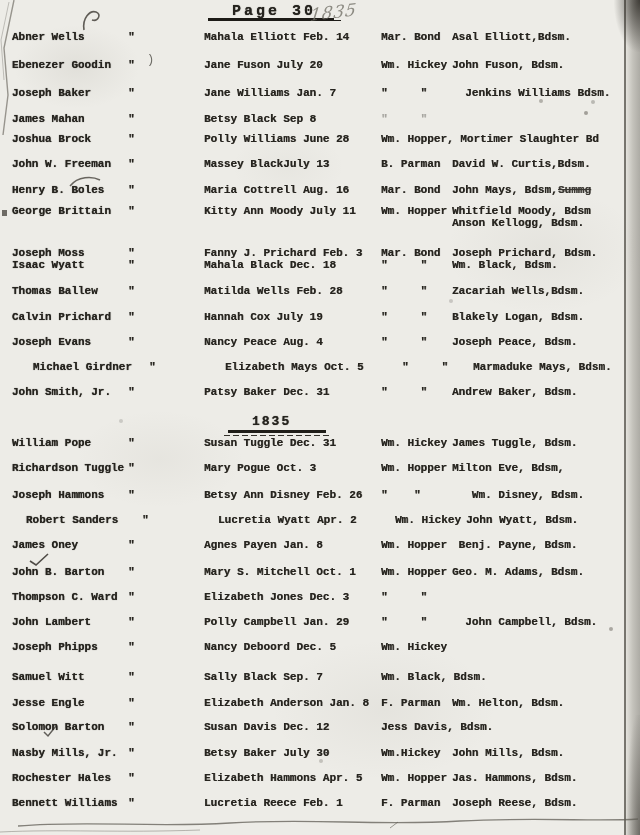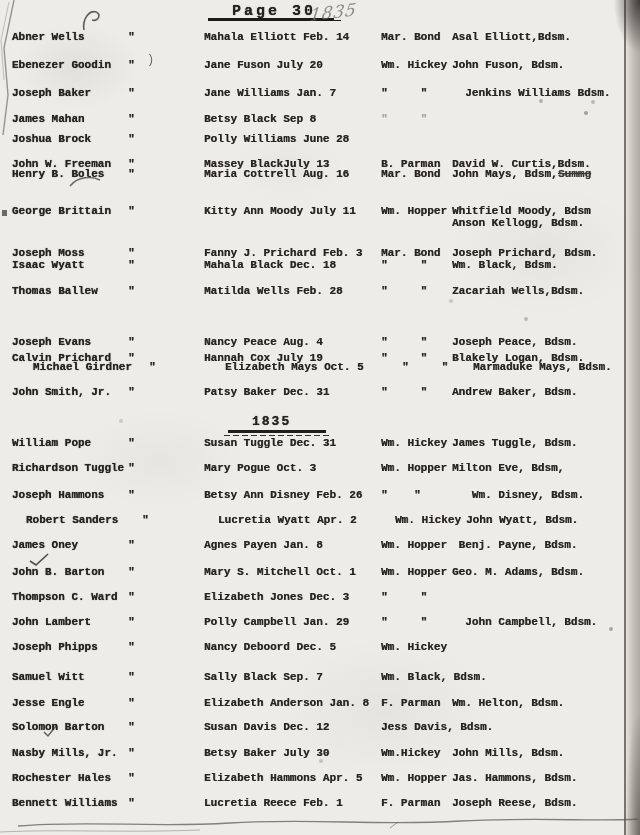--- a/index.html
+++ b/index.html
@@ -100,29 +100,30 @@
       <div class="row" style="top: 113px;">
         <span class="cell c-name">James Mahan</span>
         <span class="cell c-ditto">"</span>
         <span class="cell c-spouse">Betsy Black Sep 8</span>
         <span class="cell c-bond faint">"     "</span>
       </div>
       <div class="row" style="top: 133px;">
         <span class="cell c-name">Joshua Brock</span>
         <span class="cell c-ditto">"</span>
         <span class="cell c-spouse">Polly Williams June 28</span>
+        <span class="cell c-bond">Wm. Hopper, Mortimer Slaughter Bd</span>
       </div>
       <div class="row" style="top: 158px;">
         <span class="cell c-name">John W. Freeman</span>
         <span class="cell c-ditto">"</span>
         <span class="cell c-spouse">Massey BlackJuly 13</span>
         <span class="cell c-bond">B. Parman</span>
         <span class="cell c-bondsman">David W. Curtis,Bdsm.</span>
       </div>
-      <div class="row" style="top: 168px;">
+      <div class="row" style="top: 184px;">
         <span class="cell c-name">Henry B. Boles</span>
         <span class="cell c-ditto">"</span>
         <span class="cell c-spouse">Maria Cottrell Aug. 16</span>
         <span class="cell c-bond">Mar. Bond</span>
         <span class="cell c-bondsman">John Mays, Bdsm,</span>
         <span class="cell c-strike">Summg</span>
       </div>
       <div class="row" style="top: 205px;">
         <span class="cell c-name">George Brittain</span>
         <span class="cell c-ditto">"</span>
@@ -145,21 +146,21 @@
         <span class="cell c-bond">"     "</span>
         <span class="cell c-bondsman">Wm. Black, Bdsm.</span>
       </div>
       <div class="row" style="top: 285px;">
         <span class="cell c-name">Thomas Ballew</span>
         <span class="cell c-ditto">"</span>
         <span class="cell c-spouse">Matilda Wells Feb. 28</span>
         <span class="cell c-bond">"     "</span>
         <span class="cell c-bondsman">Zacariah Wells,Bdsm.</span>
       </div>
-      <div class="row" style="top: 311px; margin-top: 41px;">
+      <div class="row" style="top: 311px;">
         <span class="cell c-name">Calvin Prichard</span>
         <span class="cell c-ditto">"</span>
         <span class="cell c-spouse">Hannah Cox July 19</span>
         <span class="cell c-bond">"     "</span>
         <span class="cell c-bondsman">Blakely Logan, Bdsm.</span>
       </div>
       <div class="row" style="top: 336px;">
         <span class="cell c-name">Joseph Evans</span>
         <span class="cell c-ditto">"</span>
         <span class="cell c-spouse">Nancy Peace Aug. 4</span>

